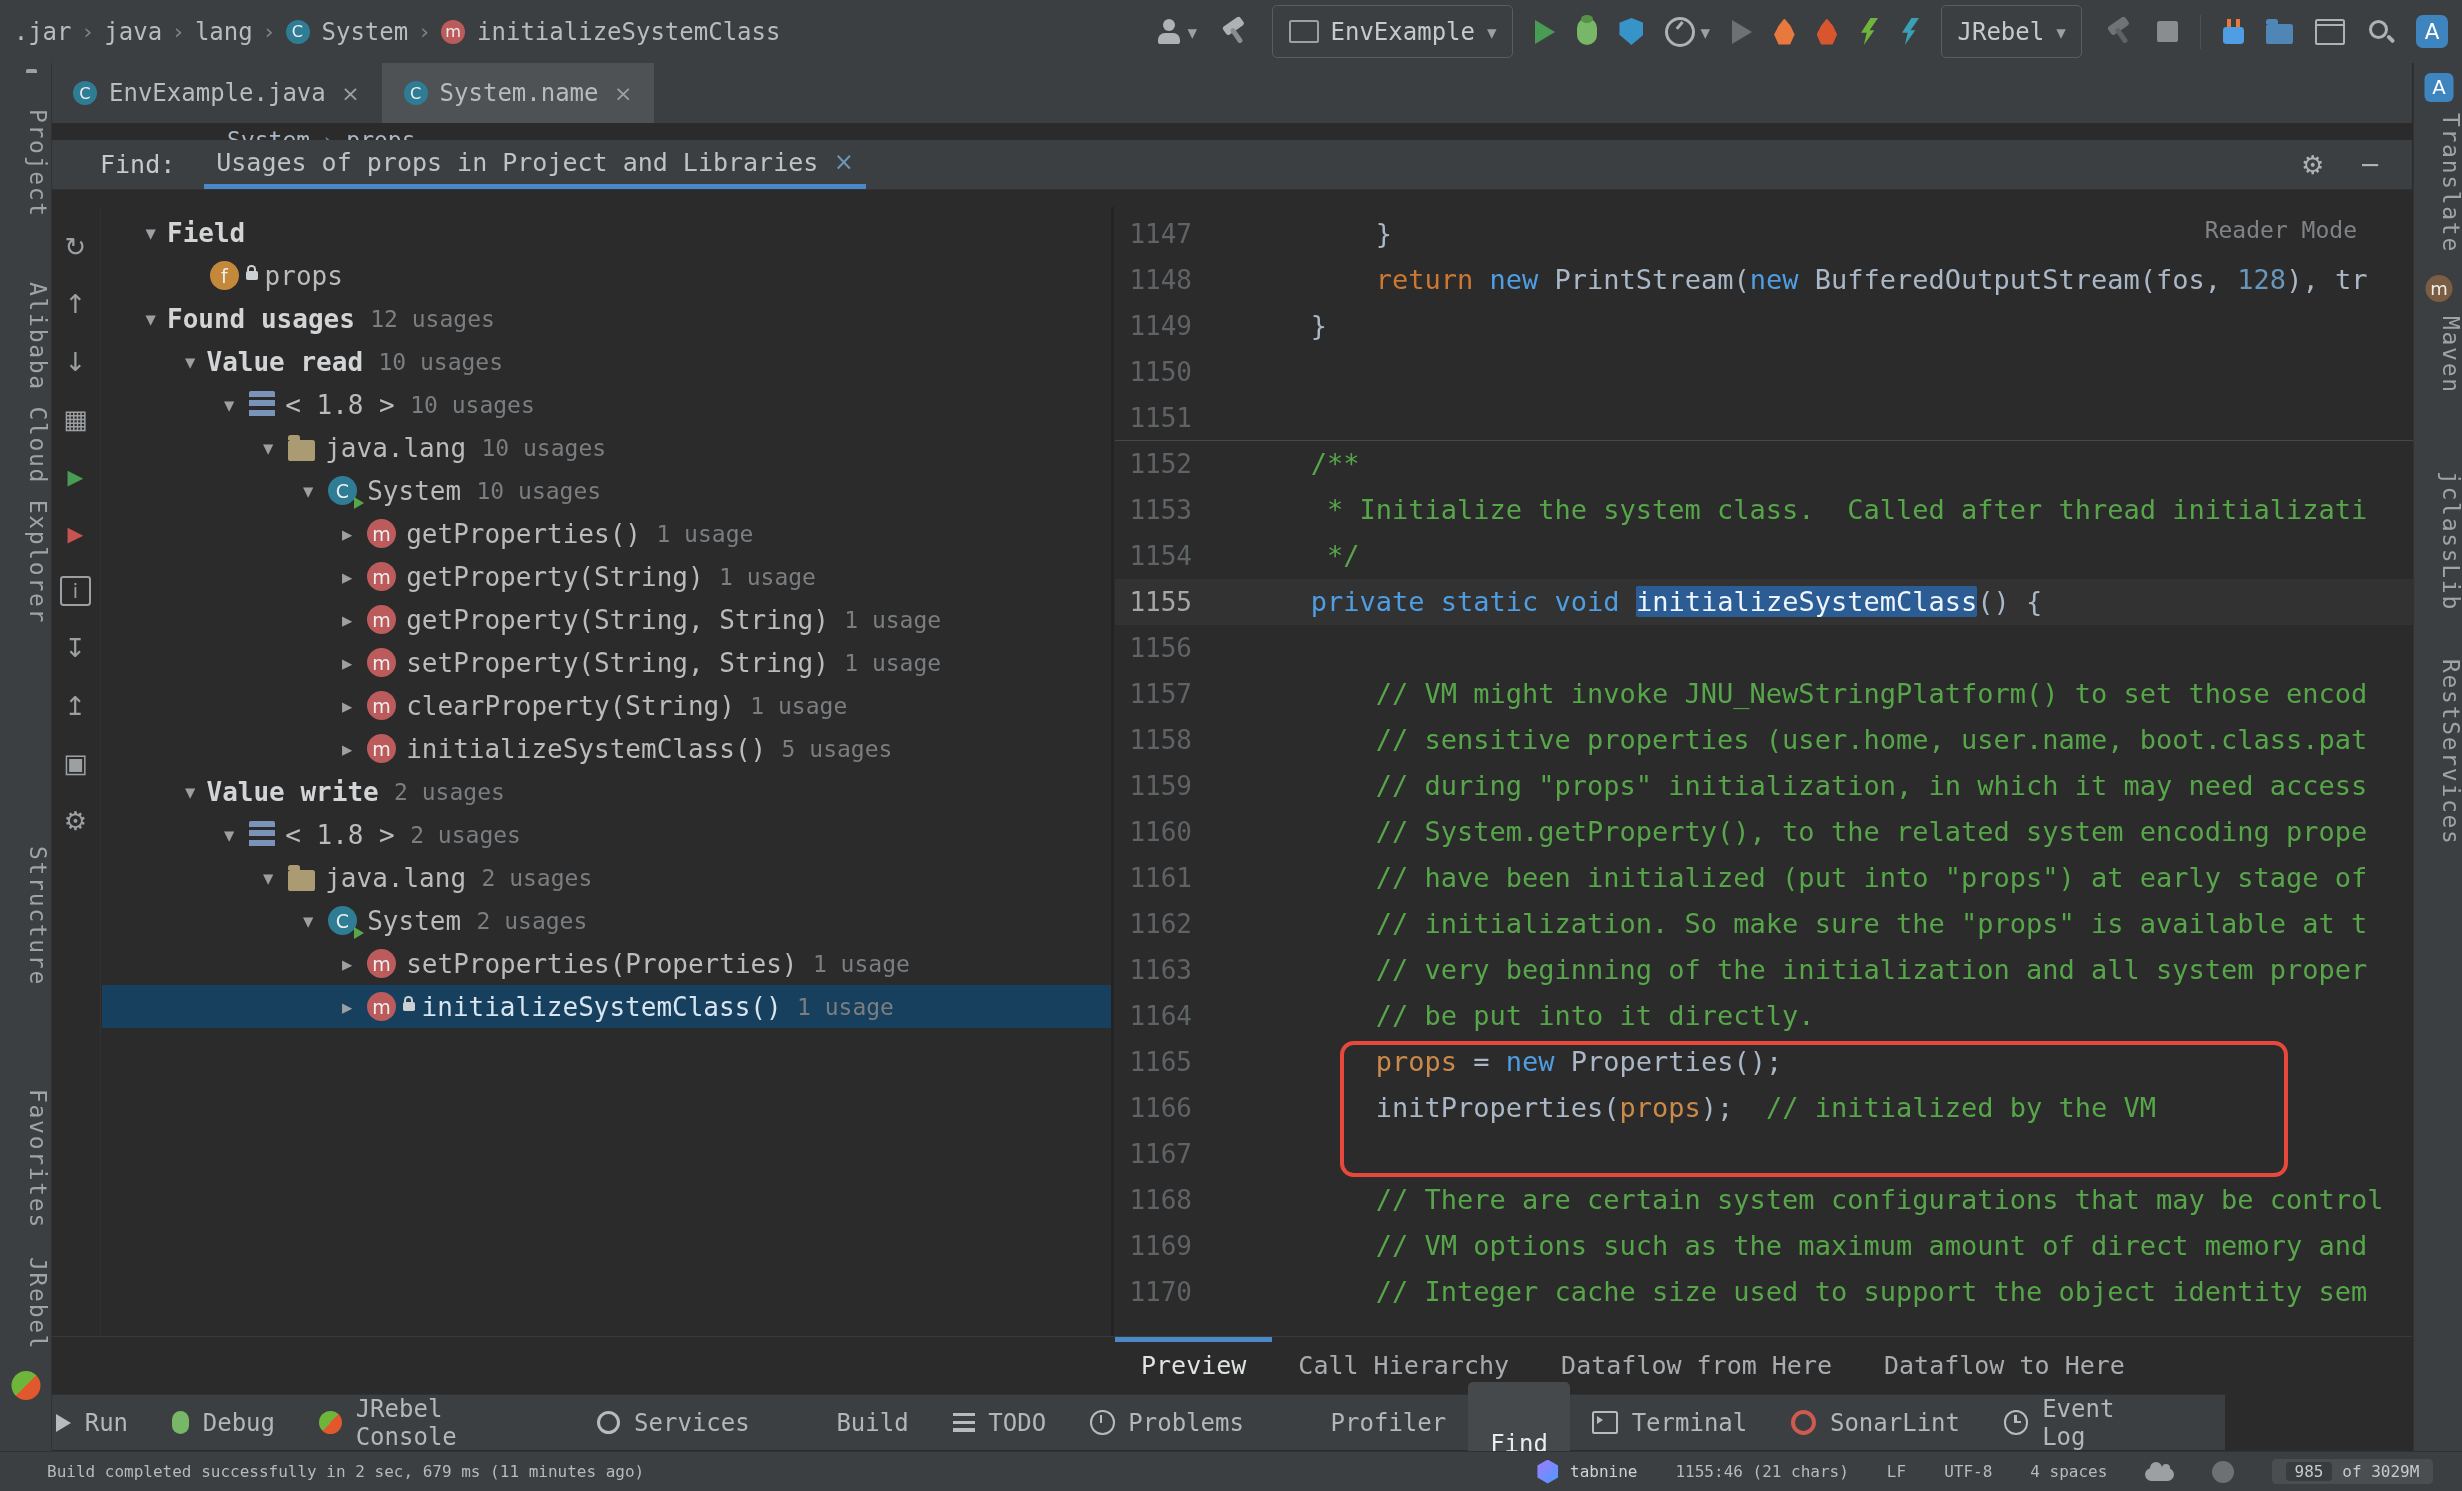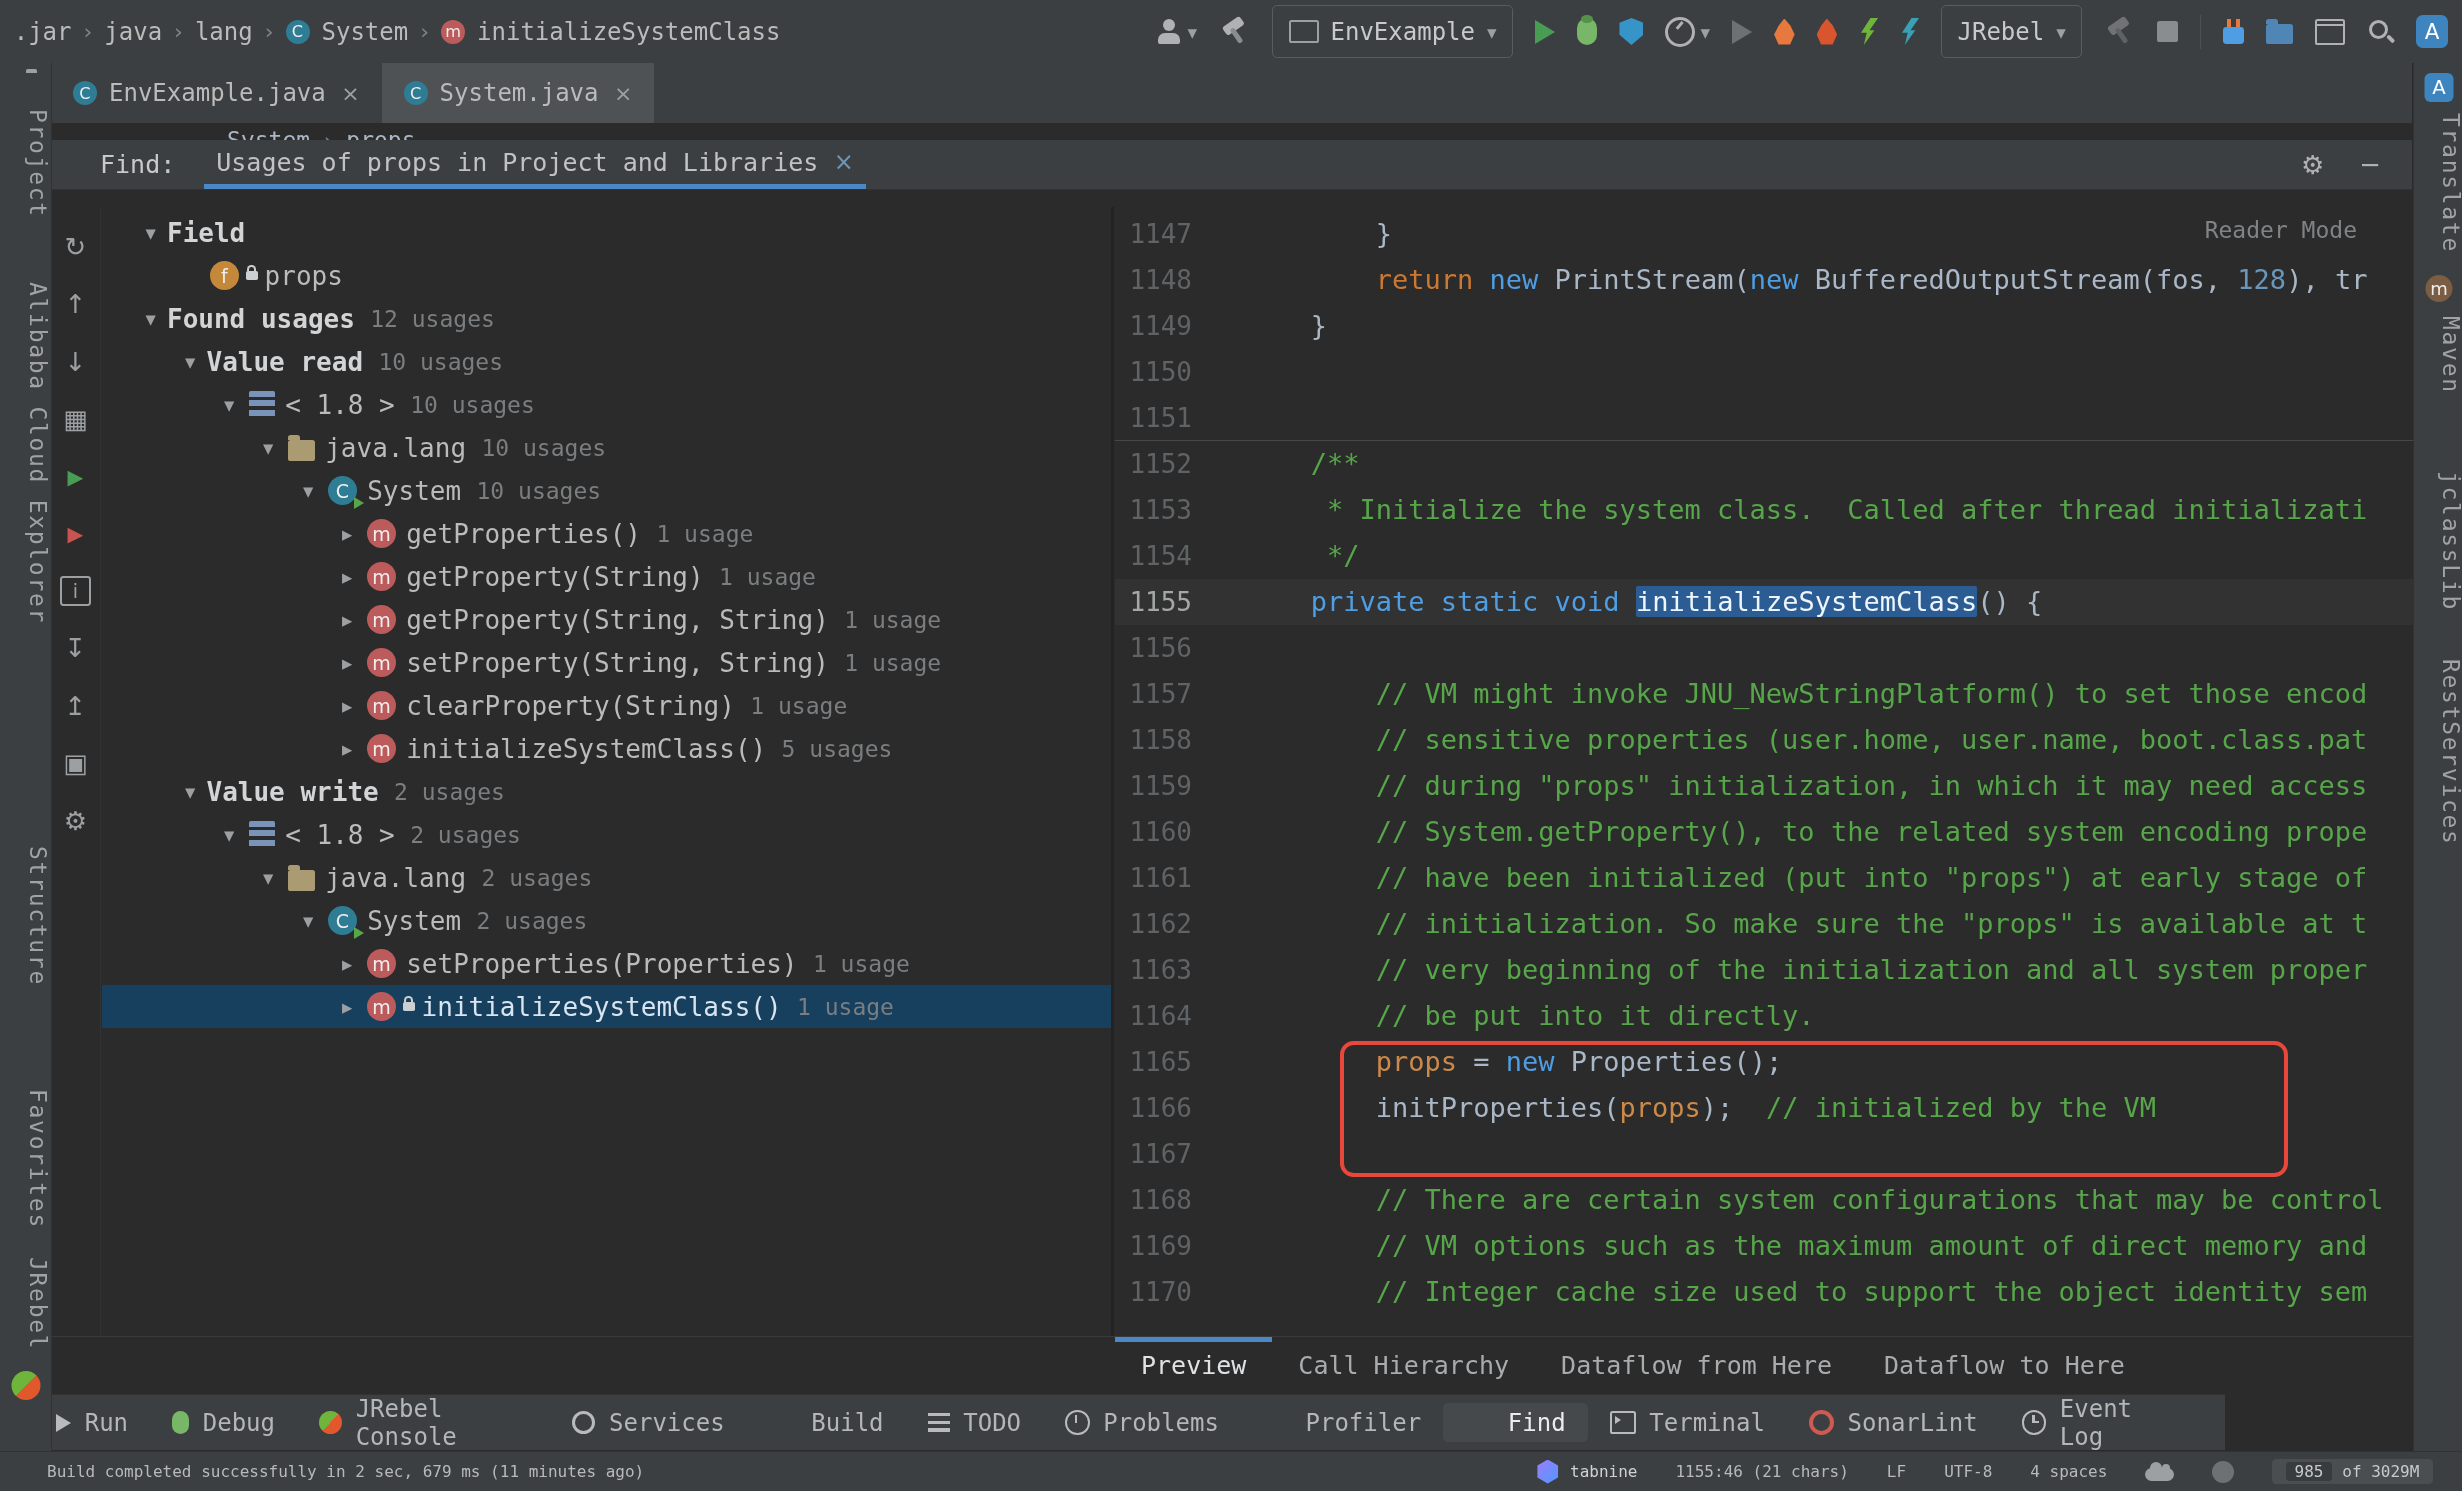--- a/index.html
+++ b/index.html
@@ -134,21 +134,21 @@
                 border-top:0.9px solid #3a3a3a;display:flex;align-items:stretch;font-size:25px;color:#a9acae;
                 padding-left:1064px;box-sizing:border-box;}
   .ptab{position:relative;display:flex;align-items:center;padding:0 26px;}
   .ptab.sel{color:#e0e2e4;}
   .ptab.sel::before{content:"";position:absolute;left:0;top:0;right:0;height:5.1px;background:#4a88c7;}
 
   
   .bottom-bar{position:absolute;left:0;top:1394px;width:2225px;height:56px;background:#3c3f41;border-top:0.9px solid #323232;
               display:flex;align-items:center;font-size:24px;color:#b4b6b8;padding:0 34px;box-sizing:border-box;}
   .bb-item{display:flex;align-items:center;gap:13.7px;padding:5.1px 22px;border-radius:5.1px;}
-  .bb-item.sel{background:#45494b;color:#ececec;}
+  .bb-item.sel{background:#45494b;color:#ececec;flex-direction:column;}
   .bb-sp{flex:1;}
   .bb-ic{display:inline-flex;align-items:center;justify-content:center;width:29px;height:29px;flex:none;}
   .bi-play{width:0;height:0;border-left:15.4px solid #b8babc;border-top:9.4px solid transparent;border-bottom:9.4px solid transparent;}
   .bi-bug{width:17px;height:23px;background:#77b767;border-radius:8.5px;}
   .bi-jrebel{width:23px;height:23px;border-radius:50%;background:linear-gradient(135deg,#6fb53b 50%,#e0582c 50%);}
   .bi-services{width:17px;height:17px;border:3.4px solid #b8babc;border-radius:50%;}
   .bi-hammer{transform:scale(.75);}
   .bi-todo{width:22px;height:19px;background:repeating-linear-gradient(180deg,#b8babc 0 3.4px,rgba(0,0,0,0) 3.4px 7.7px);}
   .bi-problems{width:20.5px;height:20.5px;border:2.6px solid #b8babc;border-radius:50%;position:relative;}
   .bi-problems::after{content:"";position:absolute;left:7.7px;top:2.6px;width:2.6px;height:8.5px;background:#b8babc;}
@@ -246,21 +246,21 @@
   </div>
 
   <div class="tab-bar">
     <div class="etab">
       <span class="circ sm c-class">C</span>
       <span>EnvExample.java</span>
       <span class="tab-close glyph">×</span>
     </div>
     <div class="etab sel">
       <span class="circ sm c-class">C</span>
-      <span>System.java</span>
+      <span>System.name</span>
       <span class="tab-close glyph">×</span>
     </div>
   </div>
 
   <div class="crumb2">
     <span>System</span>
     <span class="crumb-sep glyph">›</span>
     <span>props</span>
   </div>
 

